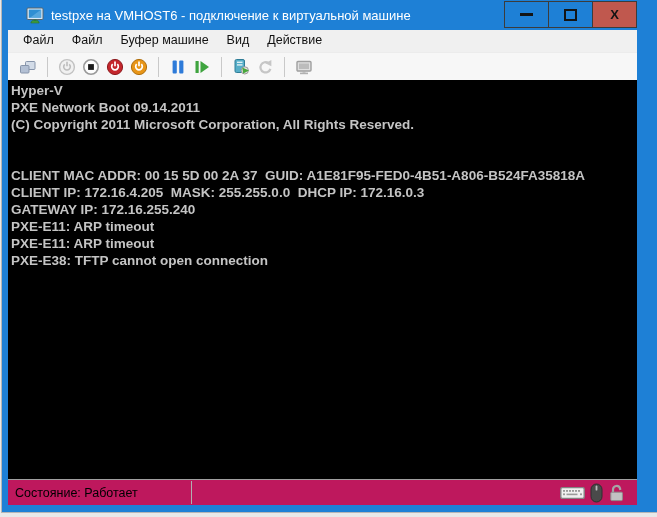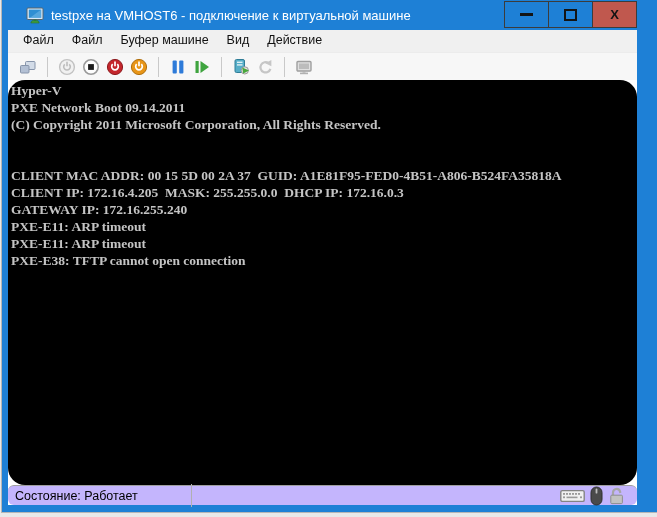--- a/index.html
+++ b/index.html
@@ -44,30 +44,29 @@
   }
   .tb-group { display:flex; align-items:center; }
   .tb-btn { width:24px; height:24px; display:flex; align-items:center; justify-content:center; }
   .tb-ic { display:flex; }
   .tb-sep { width:1px; height:20px; background:#c9c9c9; margin:0 7px; }
   
   .console {
     margin:0; flex:1 1 auto; overflow:hidden; box-sizing:border-box;
     background:var(--consolebg,#000);
     color:var(--consolefg,#c4c4c4);
-    font-family:Liberation Serif, serif;
+    font-family:Liberation Sans, sans-serif;
     font-weight:bold; font-size:13.5px; line-height:17px;
-    padding:2px 0 0 3px; white-space:pre;border-radius:17px;
+    padding:2px 0 0 3px; white-space:pre;
   }
   
   .statusbar {
-    height:20px; background:#c4b5fd; border-top:1px solid #9f9f9f;
+    height:26px; background:#be185d; border-top:1px solid #9f9f9f;
     display:flex; align-items:center; font-size:12.5px; color:#000;
     box-sizing:border-box;
-    border-radius:6px;
   }
   .status-left { width:183px; padding-left:7px; box-sizing:border-box; white-space:nowrap; }
   .status-sep { width:1px; height:23px; background:#b0b0b0; }
   .status-spacer { flex:1 1 auto; }
   .status-icons { display:flex; align-items:center; gap:5px; margin-right:12px; }
   .status-icons span { display:flex; }
 </style>
 </head>
 <body>
 

